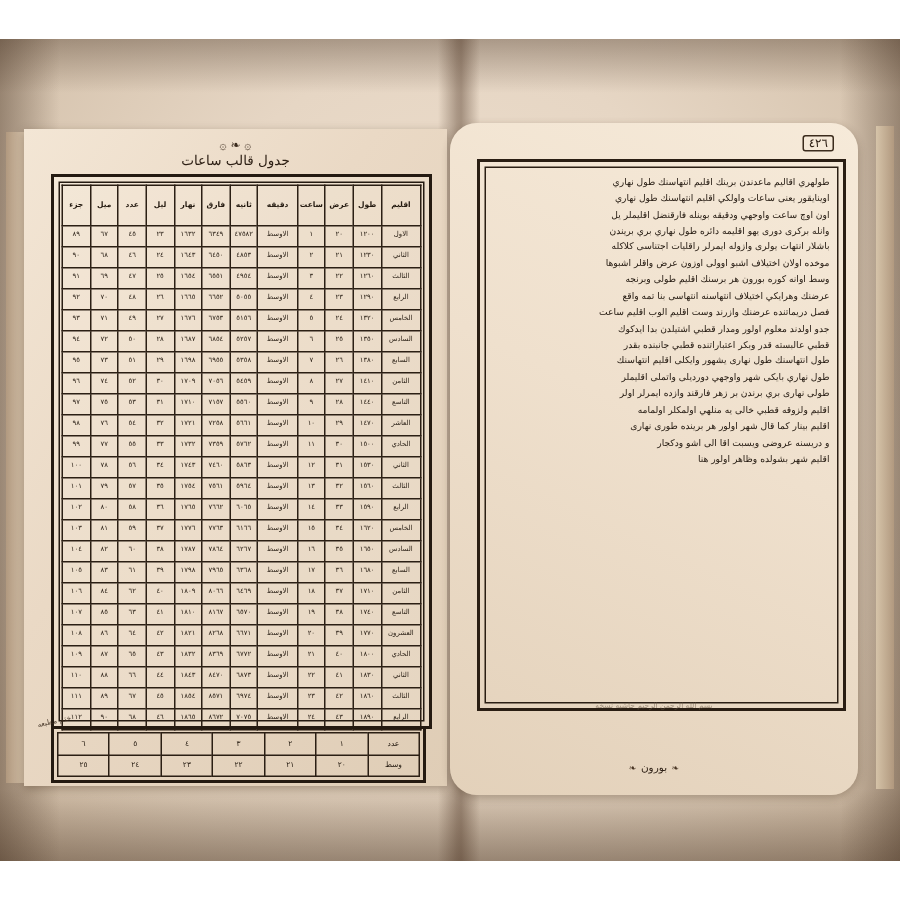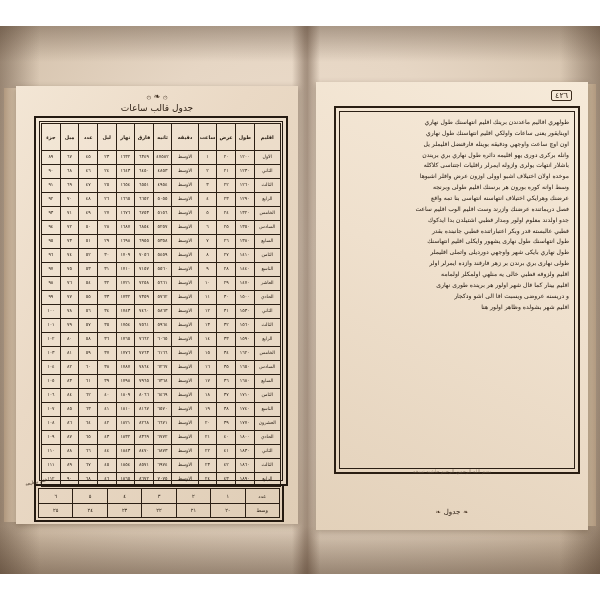--- a/index.html
+++ b/index.html
@@ -39,23 +39,24 @@
     pointer-events:none;
   }
 
   
   .leaf-left{
     position:absolute;left:16px;top:60px;width:282px;height:438px;
     background:linear-gradient(125deg,#f3e6d5 0%,#ead9c5 40%,#dfcdb6 100%);
     box-shadow:0 2px 6px rgba(60,40,20,.35);
   }
   .leaf-right{
-    position:absolute;left:316px;top:56px;width:272px;height:448px;
+    position:absolute;left:300px;top:56px;width:272px;height:448px;
     background:linear-gradient(205deg,#f6ead9 0%,#efe0cd 45%,#e3d1ba 100%);
     box-shadow:0 2px 6px rgba(60,40,20,.30);
+    border-radius:18px;
   }
 
   .hdr-ornament{
     position:absolute;left:0;right:0;top:6px;text-align:center;
     font-size:8px;color:#3a2a1c;letter-spacing:1px;direction:rtl;
   }
   .hdr-title{
     position:absolute;left:0;right:0;top:17px;text-align:center;
     font-size:9px;color:#2e2015;direction:rtl;font-weight:normal;
   }
@@ -589,18 +590,18 @@
             <p>اقليم ولزوقه قطبي خالى يه منلهي اولمكلر اولمامه</p>
             <p>اقليم بينار كما قال شهر اولور هر برينده طورى نهارى</p>
             <p>و دريسنه عروضى ويسبت اقا الى اشو ودكجار</p>
             <p>اقليم شهر بشولده وظاهر اولور هنا</p>
           </div>
       </div>
 
       <div class="faded-block">بسم الله الرحمن الرحيم حاشيه نسخه</div>
 
       <div class="catchword">
-        <span class="ornament">❧</span><span>جدول</span><span class="ornament">❧</span>
+        <span class="ornament">❧</span><span>بورون</span><span class="ornament">❧</span>
       </div>
     </div>
 
   </div>
 </div>
 
 </body></html>

